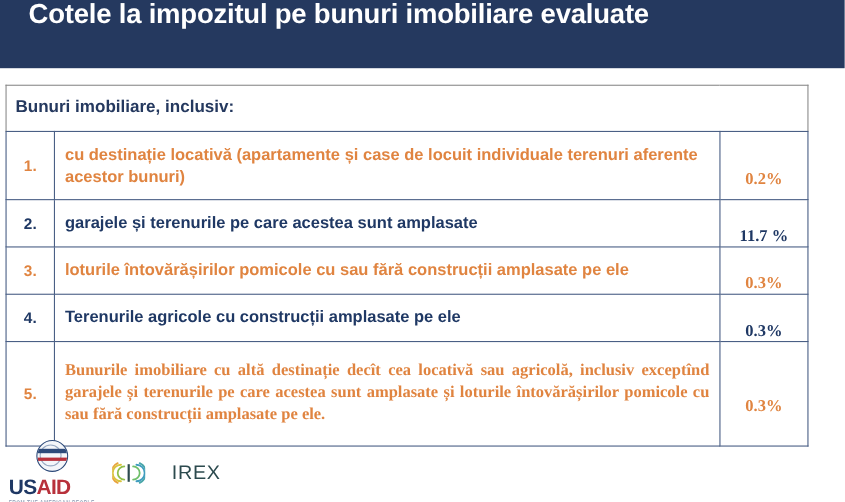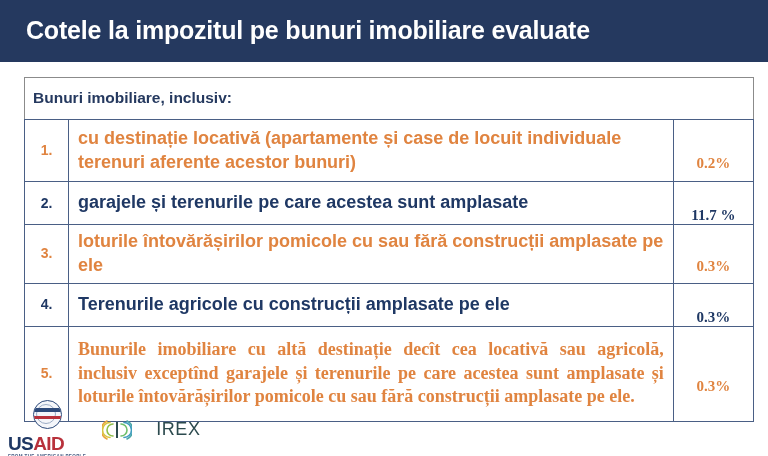--- a/index.html
+++ b/index.html
@@ -17,36 +17,35 @@
 
   
   .title-bar {
     position: absolute;
     left: 0;
     top: 0;
     width: 768px;
     height: 62px;
     background: #25395f;
     display: flex;
-    align-items: center;
   }
   .title-text {
     color: #ffffff;
     font-size: 25px;
     font-weight: bold;
     letter-spacing: -0.2px;
     padding-left: 26px;
     line-height: 1.1;
     white-space: nowrap;
   }
 
   
   .table-wrap {
     position: absolute;
-    left: 24px;
+    left: 5px;
     top: 77px;
     width: 718px;
   }
   table.rates {
     width: 730px;
     border-collapse: collapse;
     table-layout: fixed;
   }
   table.rates td {
     border: 1px solid #4a5f85;
@@ -81,21 +80,21 @@
   .num-text {
     font-size: 14px;
     font-weight: bold;
     line-height: 1.2;
   }
 
   .desc-cell {
     padding: 5px 9px 5px 9px !important;
   }
   .desc-text {
-    font-size: 18px;
+    font-size: 15px;
     font-weight: bold;
     line-height: 1.32;
   }
   .desc-text.justified {
     text-align: justify;
     text-justify: inter-word;
     font-family: Liberation Serif, serif;
   }
 
   .rate-cell {

